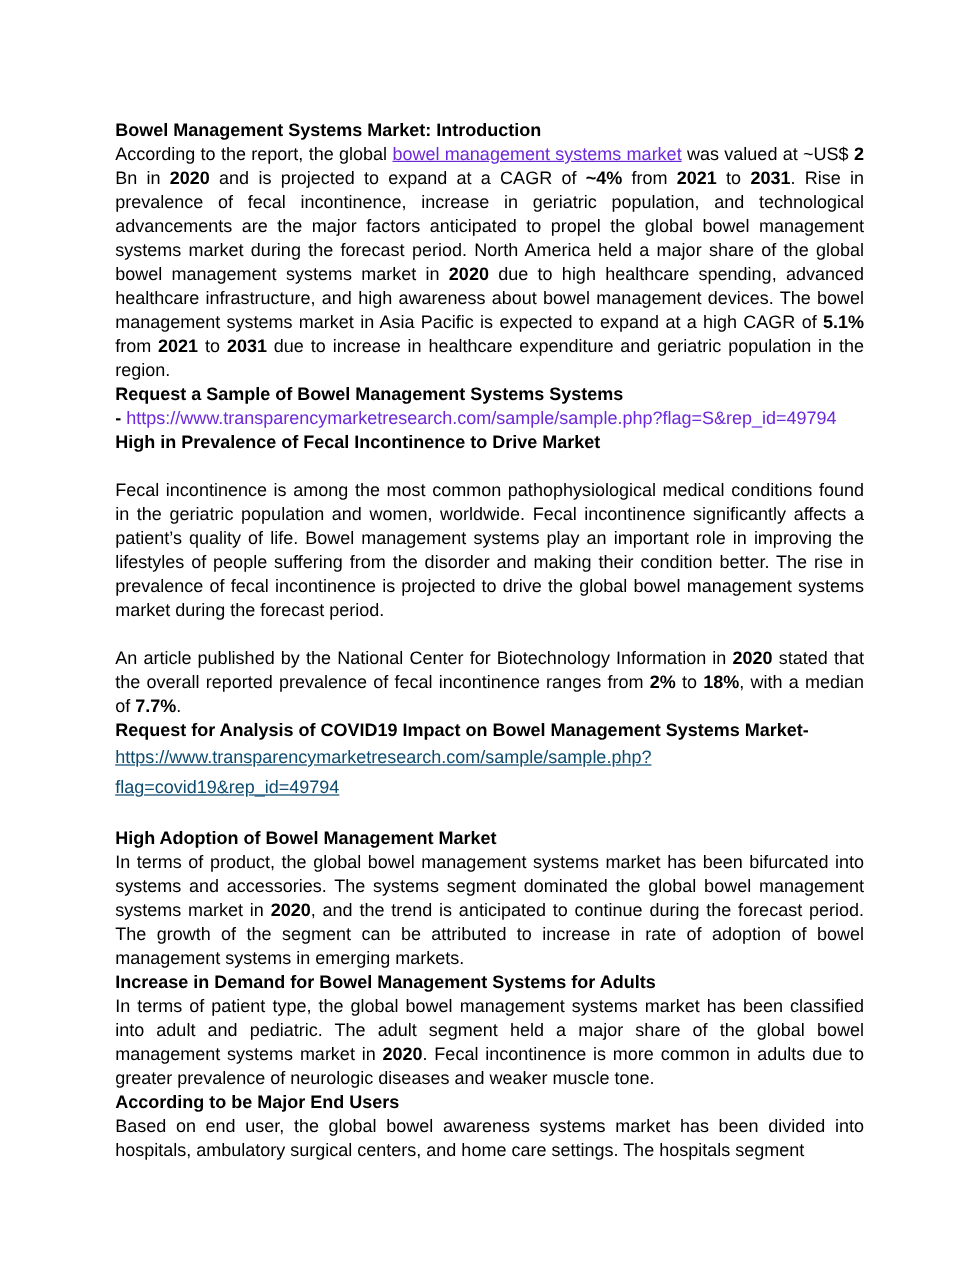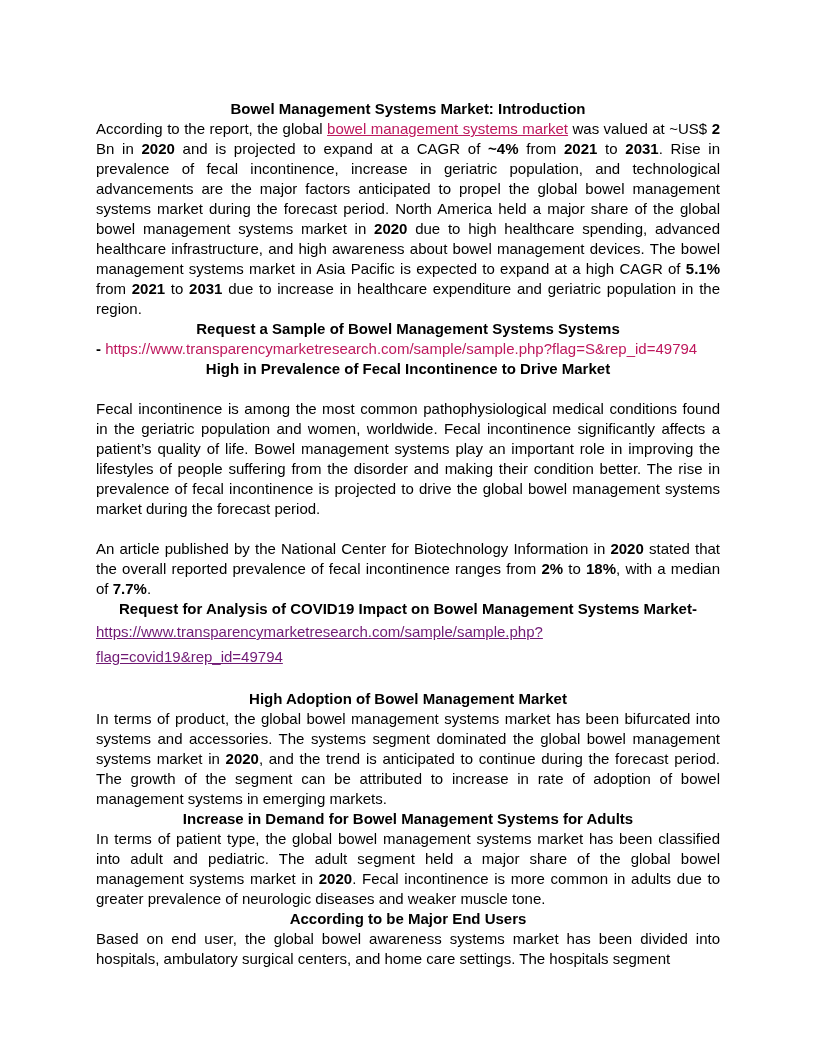--- a/index.html
+++ b/index.html
@@ -17,37 +17,37 @@
     overflow: hidden;
     color: #000000;
   }
   .doc p {
     font-size: 15px;
     line-height: 20px;
     text-align: justify;
     color: #000000;
   }
   .doc p.heading {
-    text-align: center;
+    text-align: left;
     font-weight: bold;
   }
   .doc p.linkline {
     text-align: left;
   }
   .doc p.loose {
     text-align: left;
     line-height: 25px;
   }
   .doc .spacer {
     height: 20px;
   }
   .b { font-weight: bold; }
   a.link { cursor: pointer; text-decoration: none; }
-  a.link.bright { color: #be185d; }
-  a.link.visited { color: #701a75; }
+  a.link.bright { color: #6d28d9; }
+  a.link.visited { color: #0c4a6e; }
   a.link.u { text-decoration: underline; }
 </style>
 </head>
 <body>
 
 <div class="page">
   <div class="doc">
       <p class="heading"><span class="b">Bowel Management Systems Market: Introduction</span></p>
       <p class="paragraph"><span>According to the report, the global </span><a class="link bright u">bowel management systems market</a><span> was valued at ~US$ </span><span class="b">2</span><span> Bn in </span><span class="b">2020</span><span> and is projected to expand at a CAGR of </span><span class="b">~4%</span><span> from </span><span class="b">2021</span><span> to </span><span class="b">2031</span><span>. Rise in prevalence of fecal incontinence, increase in geriatric population, and technological advancements are the major factors anticipated to propel the global bowel management systems market during the forecast period. North America held a major share of the global bowel management systems market in </span><span class="b">2020</span><span> due to high healthcare spending, advanced healthcare infrastructure, and high awareness about bowel management devices. The bowel management systems market in Asia Pacific is expected to expand at a high CAGR of </span><span class="b">5.1%</span><span> from </span><span class="b">2021</span><span> to </span><span class="b">2031</span><span> due to increase in healthcare expenditure and geriatric population in the region.</span></p>
       <p class="heading"><span class="b">Request a Sample of Bowel Management Systems Systems</span></p>

